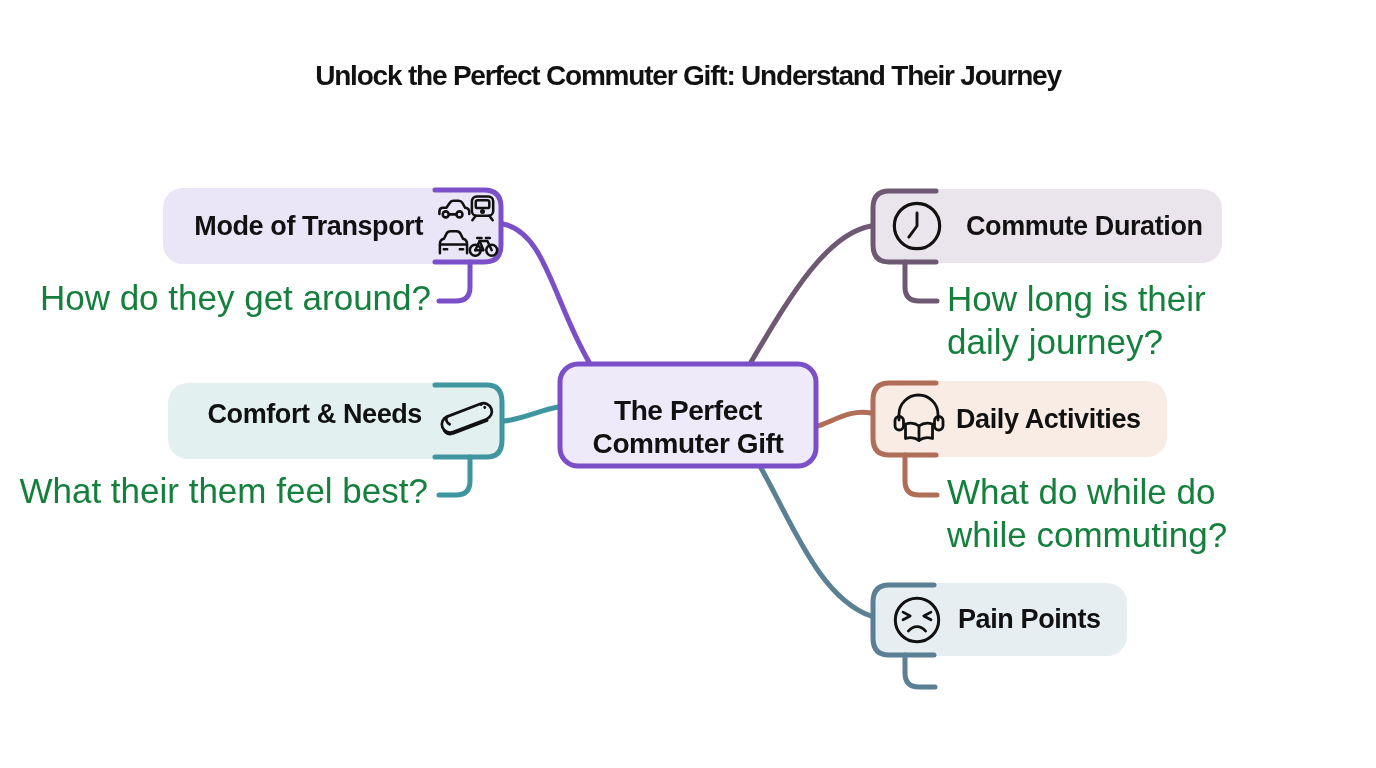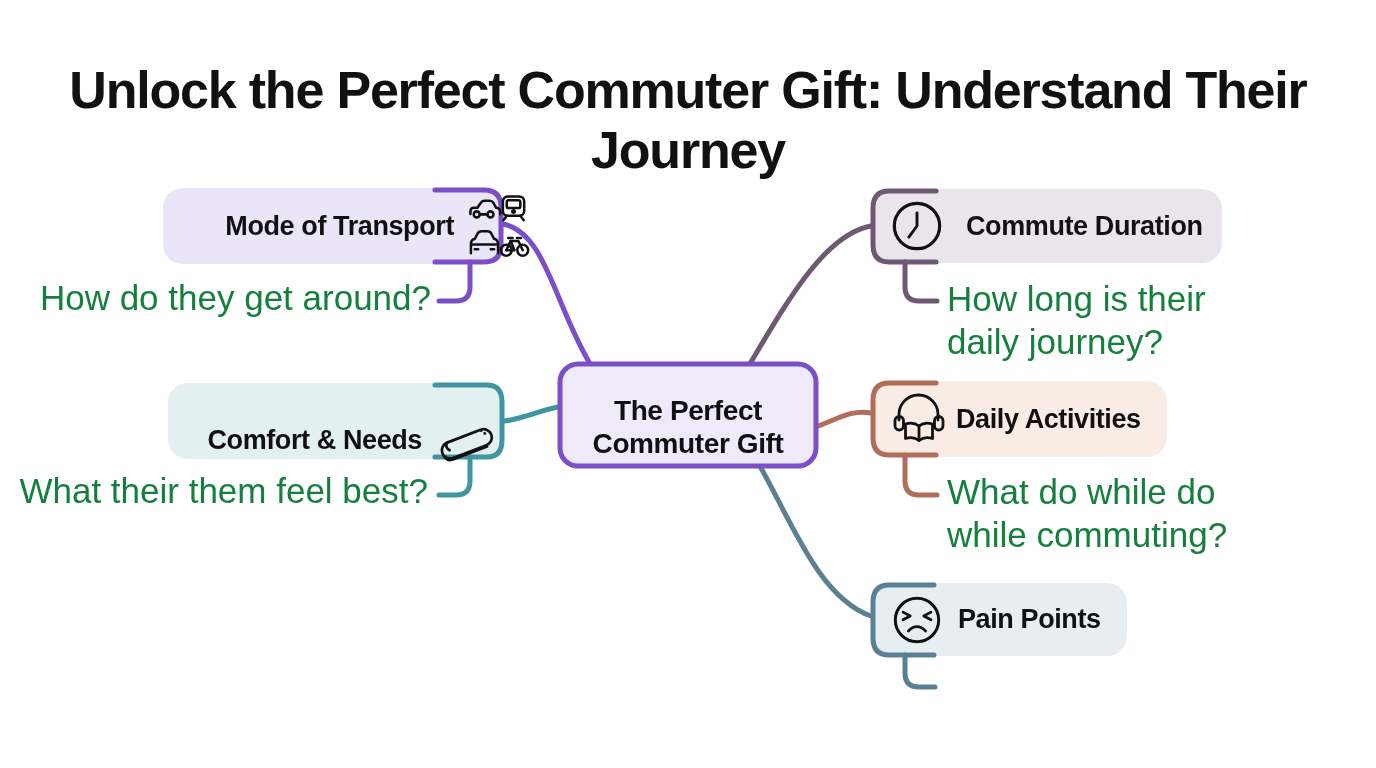--- a/index.html
+++ b/index.html
@@ -2,32 +2,32 @@
 <html><head>
 <meta charset="utf-8">
 <style>
   html,body{margin:0;padding:0;background:#fff;}
   .stage{
     position:relative;width:1376px;height:768px;background:#ffffff;overflow:hidden;
     font-family:"Liberation Sans",sans-serif;color:#111;
   }
   .title{
     position:absolute;top:60px;left:0;right:0;margin:0;text-align:center;
-    font-size:52px;font-weight:bold;letter-spacing:-1.2px;color:#111;
+    font-size:28px;font-weight:bold;letter-spacing:-1.2px;color:#111;
   }
   .layer{position:absolute;left:0;top:0;z-index:1;}
   .conn,.bracket{fill:none;stroke-width:5;stroke-linecap:round;stroke-linejoin:round;}
   .node{position:absolute;display:flex;align-items:center;z-index:2;}
   .node-label{
     font-weight:bold;font-size:27px;letter-spacing:-0.4px;white-space:nowrap;color:#111;
   }
   .node-left{justify-content:flex-end;padding-right:4px;}
   .node-right{justify-content:flex-start;padding-left:10px;}
-  .node-mode{left:163px;top:188px;width:336px;height:76px;padding-left:31px;}
-  .node-comfort{left:168px;top:397px;width:332px;height:86px;}
+  .node-mode{left:163px;top:188px;width:336px;height:76px;}
+  .node-comfort{left:168px;top:371px;width:332px;height:86px;}
   .node-commute{left:872px;top:189px;width:348px;height:74px;gap:8px;}
   .node-daily{left:872px;top:381px;width:293px;height:76px;}
   .node-pain{left:872px;top:583px;width:253px;height:73px;}
   .node-central{
     left:558px;top:362px;width:260px;height:130px;z-index:2;
     display:flex;align-items:center;justify-content:center;text-align:center;
   }
   .central-label{
     font-weight:bold;font-size:28px;line-height:1.18;letter-spacing:-0.4px;width:240px;color:#111;
   }

